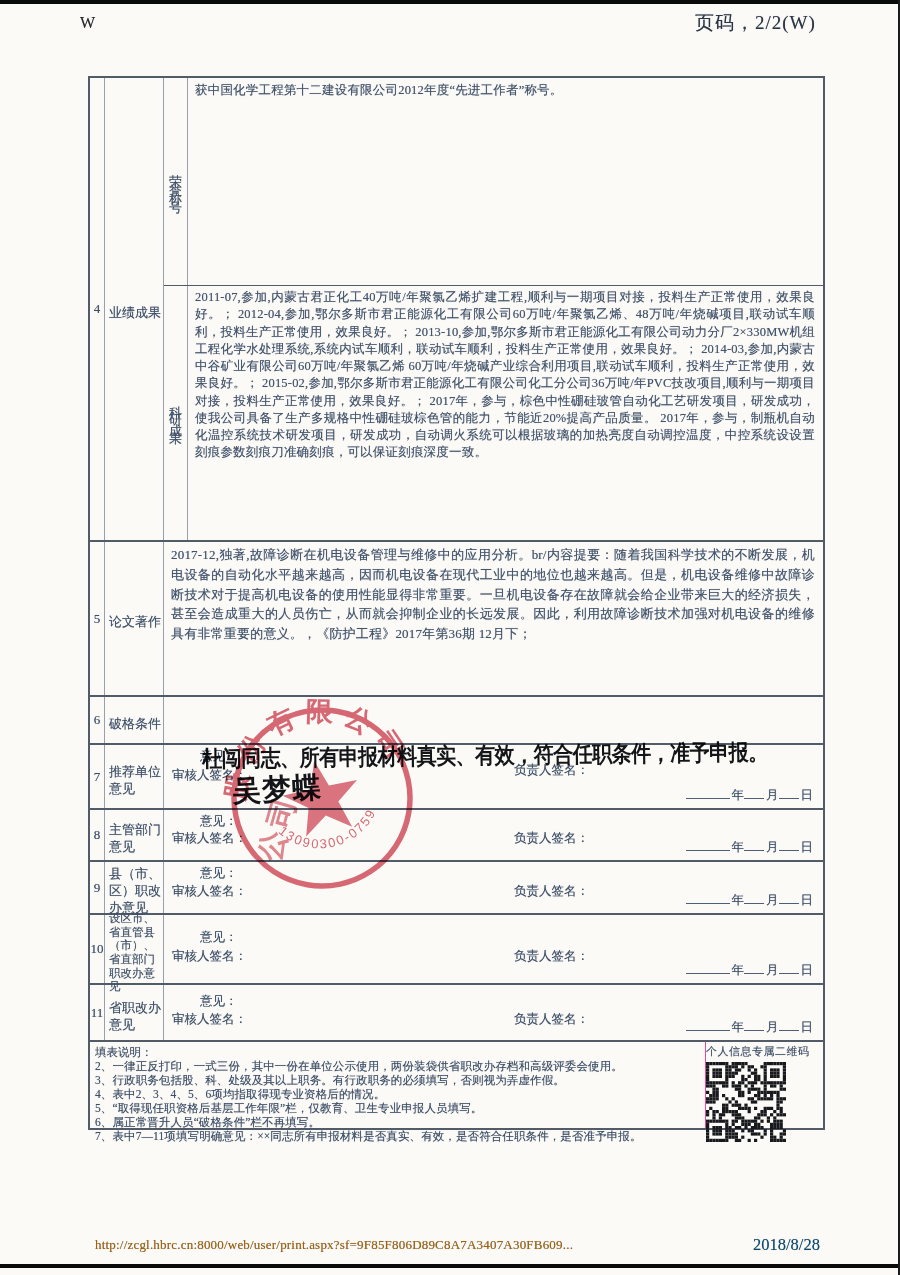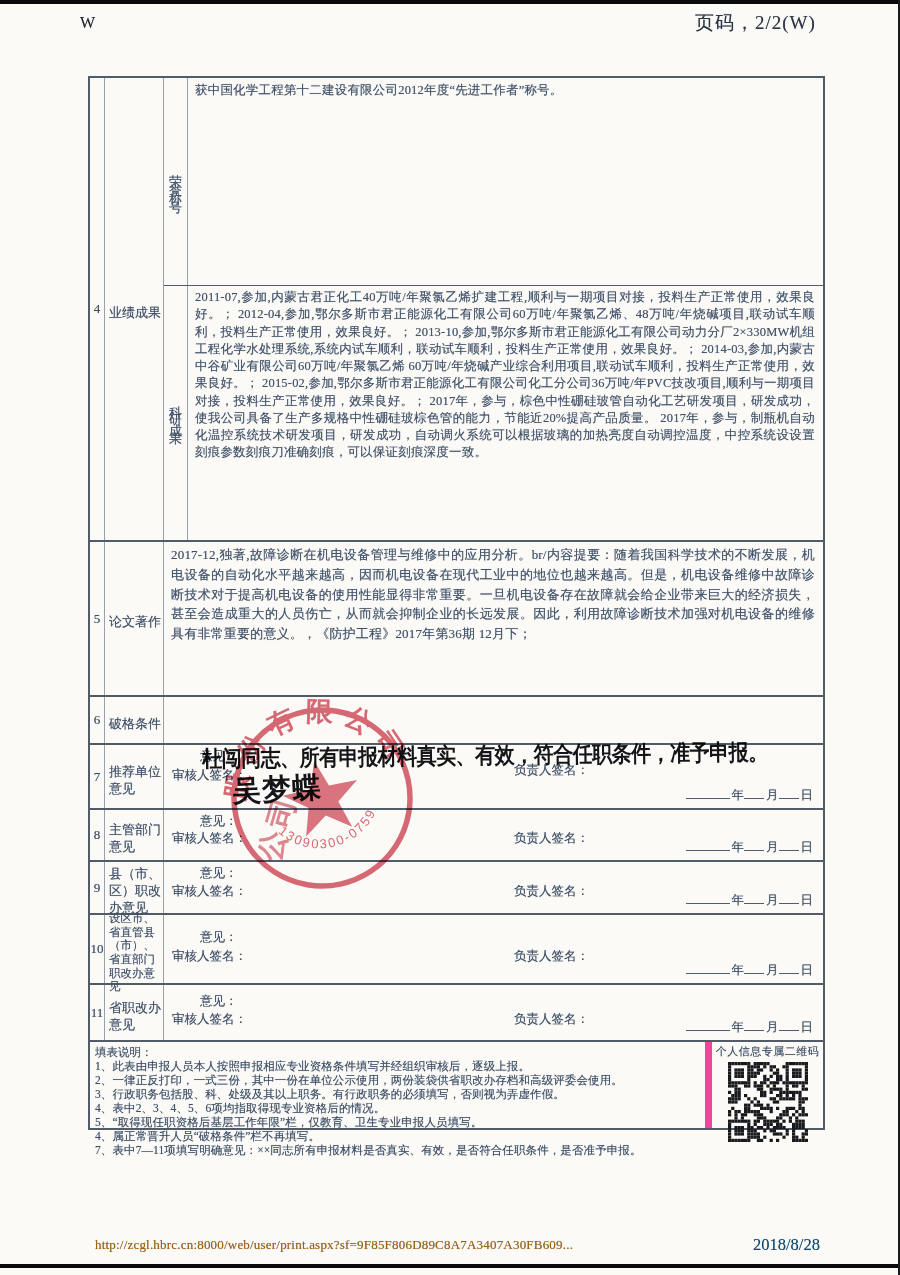--- a/index.html
+++ b/index.html
@@ -39,21 +39,21 @@
   .op-manager{position:absolute;left:350px;top:20px;}
   .op-date{position:absolute;right:10px;bottom:4px;white-space:nowrap;}
   .ul{display:inline-block;border-bottom:1.5px solid #4d5f78;height:12px;vertical-align:baseline;margin-right:2px;}
   .ul.long{width:44px;} .ul.short{width:20px;}
   .lab-small{font-size:11.5px;line-height:1.18;}
 
   
   .notes-text{flex:1;padding:3px 6px 2px 5px;box-sizing:border-box;min-width:0;}
   .notes-title{font-size:11.5px;line-height:14px;}
   .note-item{font-size:11.5px;line-height:14px;letter-spacing:0.1px;}
-  .qr-cell{width:118px;flex:none;border-left:7px solid #ec4899;box-sizing:border-box;text-align:center;}
+  .qr-cell{width:118px;flex:none;border-left:1px solid #ec4899;box-sizing:border-box;}
   .qr-label{font-size:11px;letter-spacing:0.5px;padding-top:2px;color:#3e4f66;}
   .qr-box{margin:3px auto 0;width:80px;height:80px;}
 
   
   .hand{position:absolute;font-family:"DejaVu Sans",sans-serif;font-weight:900;color:#141518;
         mix-blend-mode:multiply;z-index:6;}
   .hand-line{left:202px;top:744px;font-size:20px;white-space:nowrap;transform:rotate(-0.7deg) scaleY(1.12);
              transform-origin:left top;letter-spacing:-0.5px;}
   .hand-sig{left:232px;top:770px;font-size:29px;transform:rotate(-3deg);letter-spacing:1px;}
 
@@ -167,26 +167,25 @@
         <span class="op-opinion" style="top:8px">意见：</span>
         <span class="op-reviewer" style="top:26px">审核人签名：</span>
         <span class="op-manager" style="top:26px">负责人签名：</span>
         <span class="op-date"><span class="ul long"></span><span>年</span><span class="ul short"></span><span>月</span><span class="ul short"></span><span>日</span></span>
       </div>
     </div>
 
     <div class="trow" style="height:86px">
       <div class="notes-text printed">
         <div class="notes-title">填表说明：</div>
-        <div class="note-item">1、此表由申报人员本人按照申报相应专业资格条件填写并经组织审核后，逐级上报。</div>
         <div class="note-item">2、一律正反打印，一式三份，其中一份在单位公示使用，两份装袋供省职改办存档和高级评委会使用。</div>
         <div class="note-item">3、行政职务包括股、科、处级及其以上职务。有行政职务的必须填写，否则视为弄虚作假。</div>
         <div class="note-item">4、表中2、3、4、5、6项均指取得现专业资格后的情况。</div>
         <div class="note-item">5、“取得现任职资格后基层工作年限”栏，仅教育、卫生专业申报人员填写。</div>
-        <div class="note-item">4、属正常晋升人员“破格条件”栏不再填写。</div>
+        <div class="note-item">6、属正常晋升人员“破格条件”栏不再填写。</div>
         <div class="note-item">7、表中7—11项填写明确意见：××同志所有申报材料是否真实、有效，是否符合任职条件，是否准予申报。</div>
       </div>
       <div class="qr-cell">
         <div class="qr-label printed">个人信息专属二维码</div>
         <svg id="qr-svg" class="qr-box" viewBox="0 0 25 25">
             <rect x="0" y="0" width="1" height="1" fill="#17191c"></rect>
             <rect x="1" y="0" width="1" height="1" fill="#17191c"></rect>
             <rect x="2" y="0" width="1" height="1" fill="#17191c"></rect>
             <rect x="3" y="0" width="1" height="1" fill="#17191c"></rect>
             <rect x="4" y="0" width="1" height="1" fill="#17191c"></rect>

